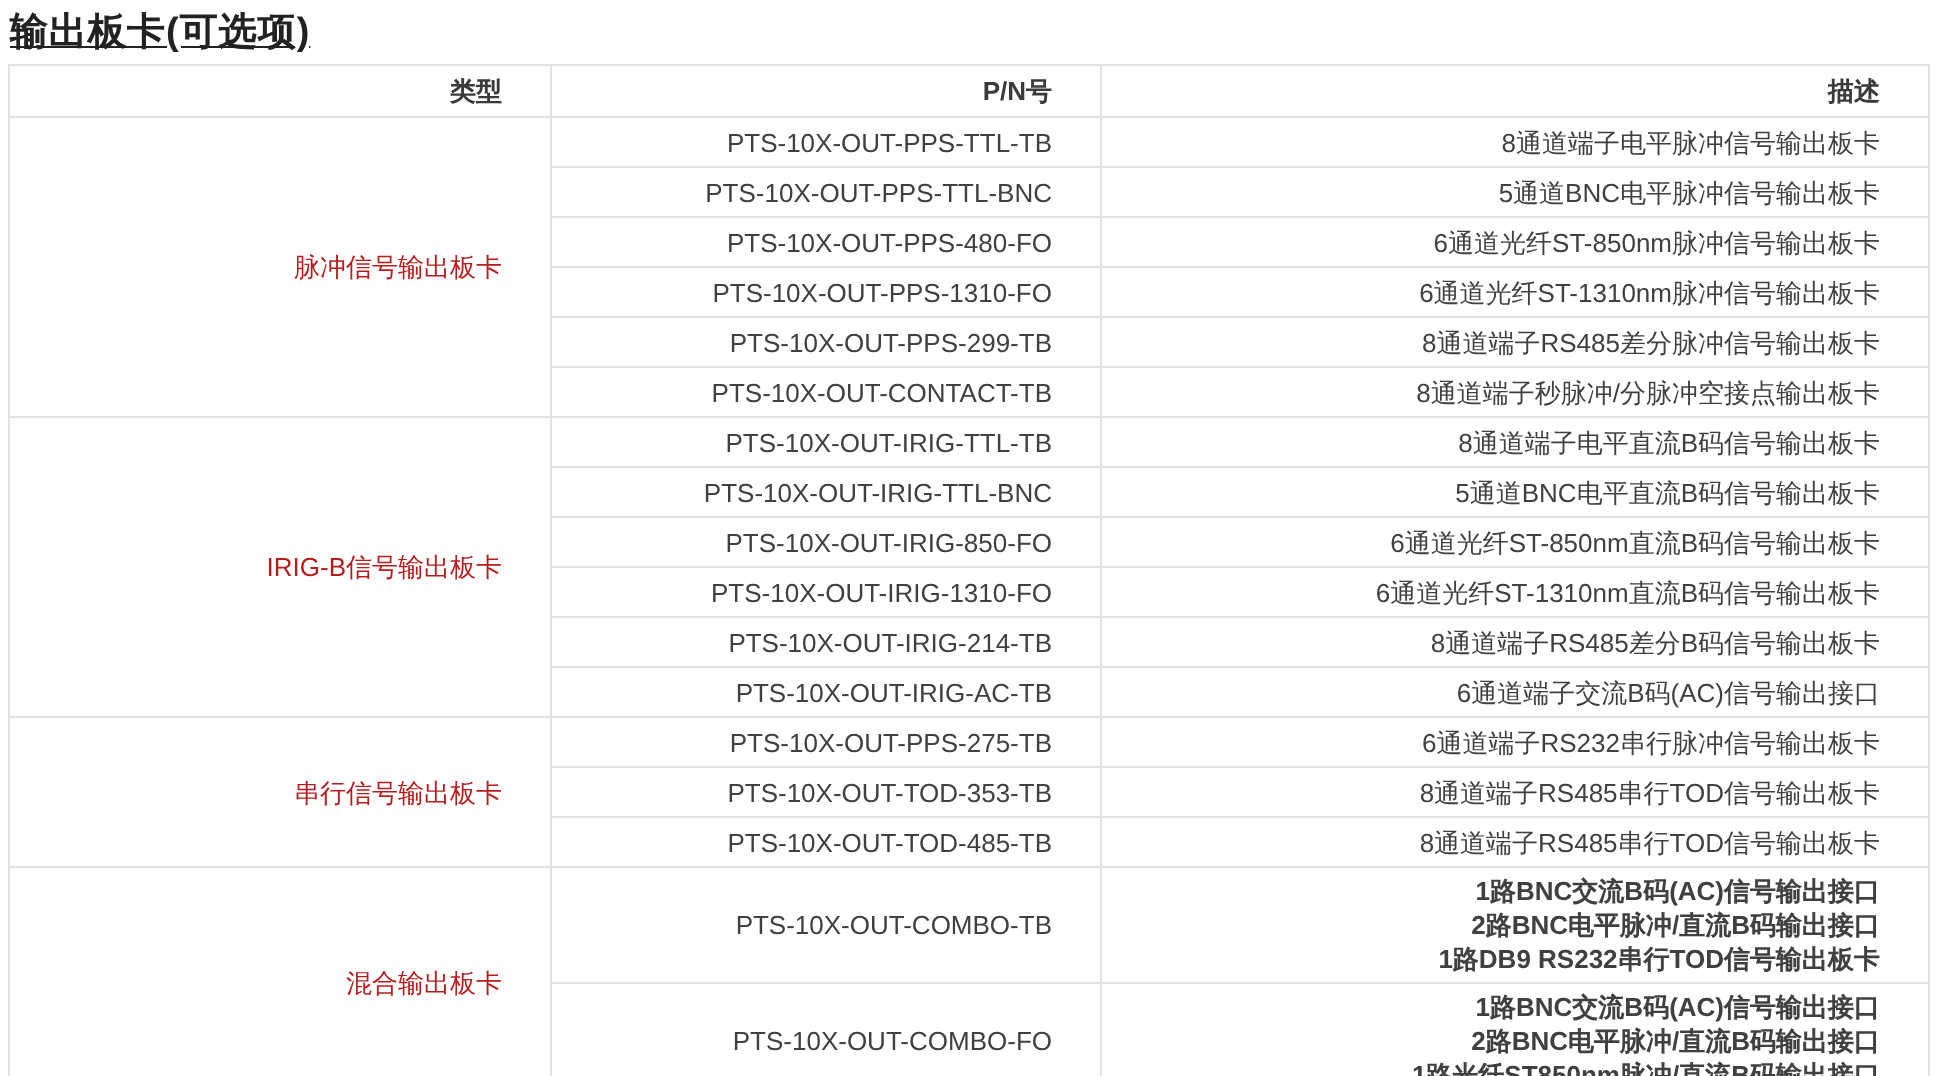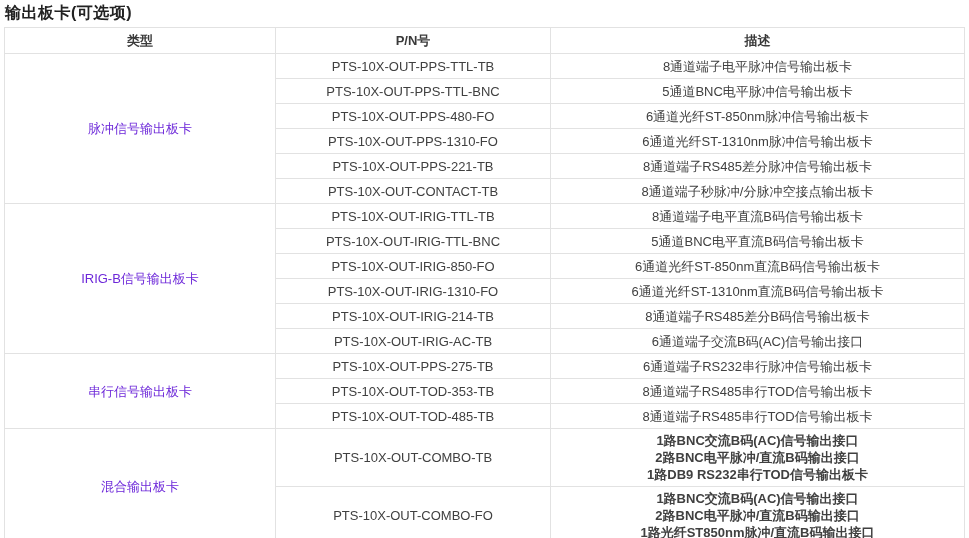--- a/index.html
+++ b/index.html
@@ -8,53 +8,54 @@
     font-family: "Liberation Sans", "DejaVu Sans", sans-serif;
   }
   .page {
     width: 969px;
     height: 538px;
     background: #ffffff;
     padding: 2px 5px 0 4px;
     overflow: hidden;
   }
   .title {
-    font-size: 16px;
+    font-size: 19px;
     font-weight: bold;
     color: #222222;
+    text-decoration: underline;
     padding: 1px 0 3px 1px;
     letter-spacing: 0.5px;
   }
   table.cards {
     border-collapse: collapse;
     table-layout: fixed;
     width: 960px;
     font-size: 13px;
     color: #404040;
   }
   table.cards col.c-type { width: 271px; }
   table.cards col.c-pn   { width: 275px; }
   table.cards col.c-desc { width: 414px; }
   table.cards th, table.cards td {
     border: 1px solid #e2e2e2;
-    text-align: center;
+    text-align: right;
     vertical-align: middle;
     padding: 3px 24px;
     line-height: 17px;
     overflow: hidden;
     white-space: nowrap;
   }
   table.cards th {
     font-weight: bold;
     color: #3a3a3a;
     height: 26px;
   }
   tr.r { height: 25px; }
   tr.r-tall { height: 57px; }
-  td.type-cell { color: #6d28d9; }
+  td.type-cell { color: #b91c1c; }
   td.desc-cell div { line-height: 17px; font-weight: bold; }
 </style>
 </head>
 <body>
 
 <div class="page">
 
   <div class="title">输出板卡(可选项)</div>
 
   <table class="cards">
@@ -83,21 +84,21 @@
       </tr>
       <tr class="r">
         <td>PTS-10X-OUT-PPS-480-FO</td>
         <td class="desc-cell">6通道光纤ST-850nm脉冲信号输出板卡</td>
       </tr>
       <tr class="r">
         <td>PTS-10X-OUT-PPS-1310-FO</td>
         <td class="desc-cell">6通道光纤ST-1310nm脉冲信号输出板卡</td>
       </tr>
       <tr class="r">
-        <td>PTS-10X-OUT-PPS-221-TB</td>
+        <td>PTS-10X-OUT-PPS-299-TB</td>
         <td class="desc-cell">8通道端子RS485差分脉冲信号输出板卡</td>
       </tr>
       <tr class="r">
         <td>PTS-10X-OUT-CONTACT-TB</td>
         <td class="desc-cell">8通道端子秒脉冲/分脉冲空接点输出板卡</td>
       </tr>
 
       <tr class="r">
         <td class="type-cell" rowspan="6">IRIG-B信号输出板卡</td>
         <td>PTS-10X-OUT-IRIG-TTL-TB</td>

